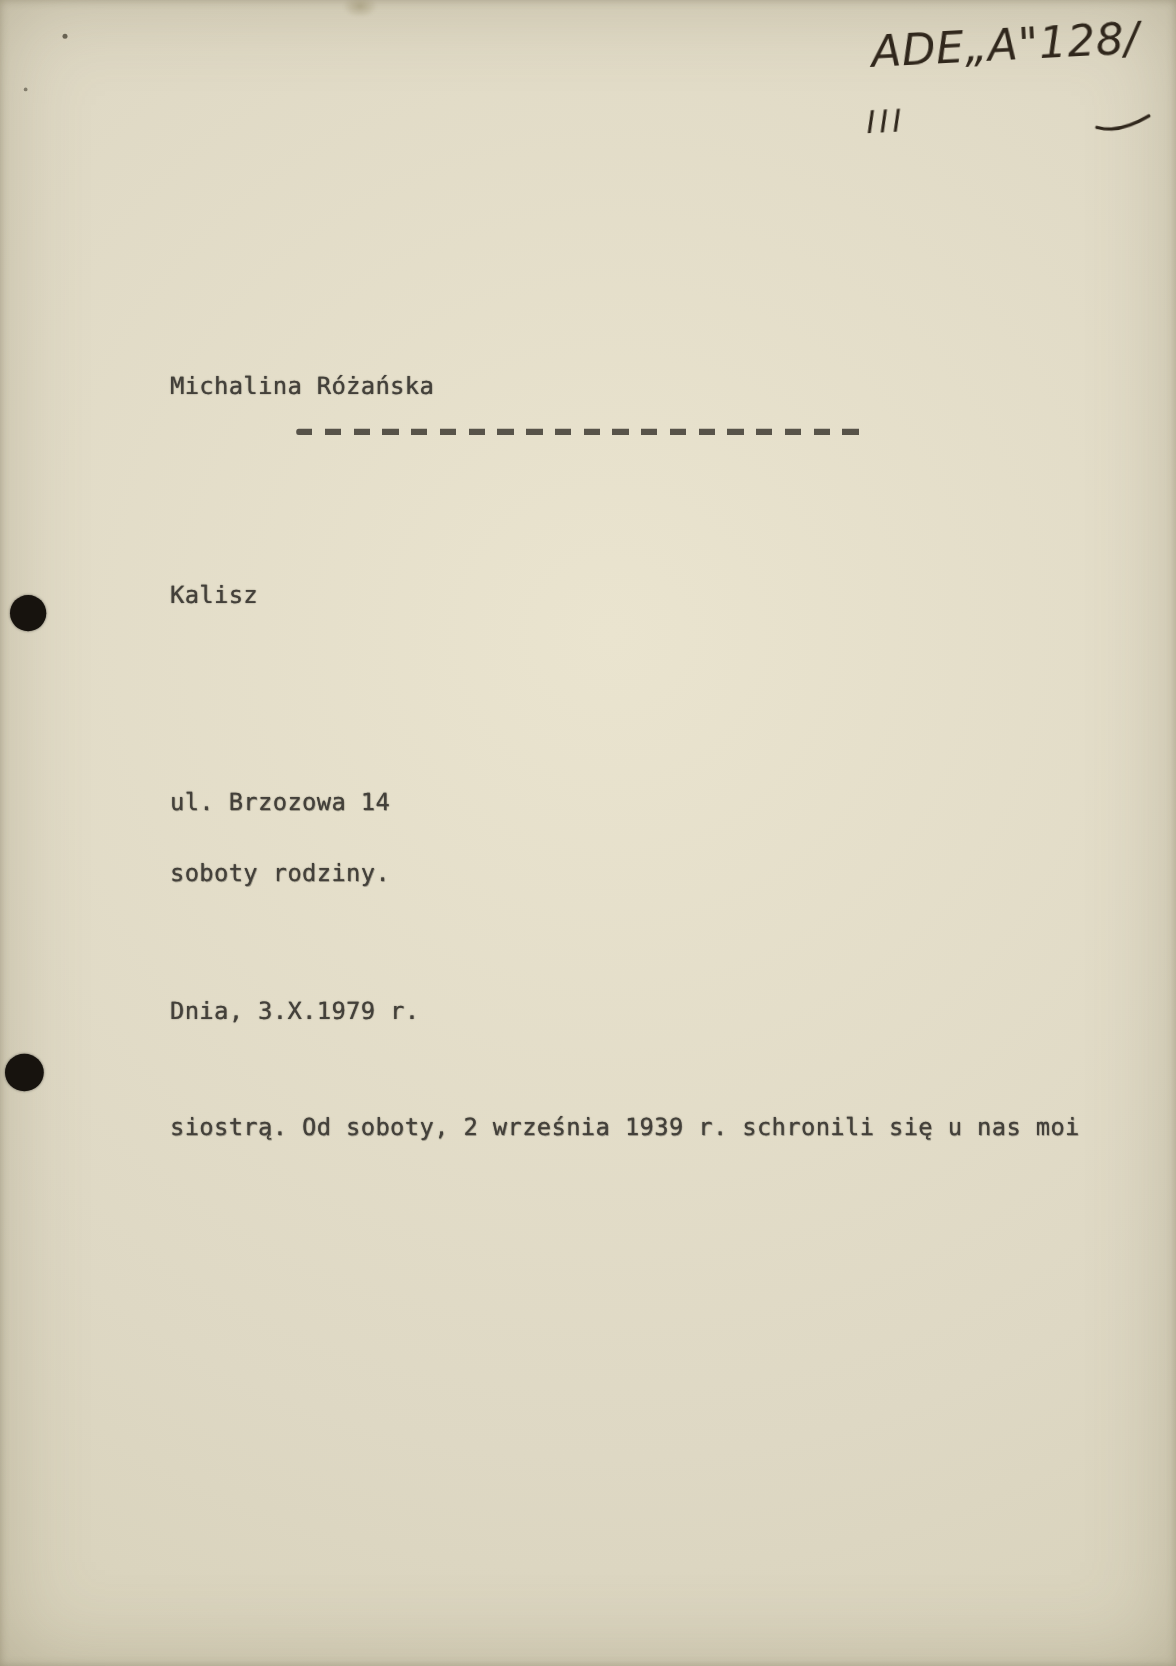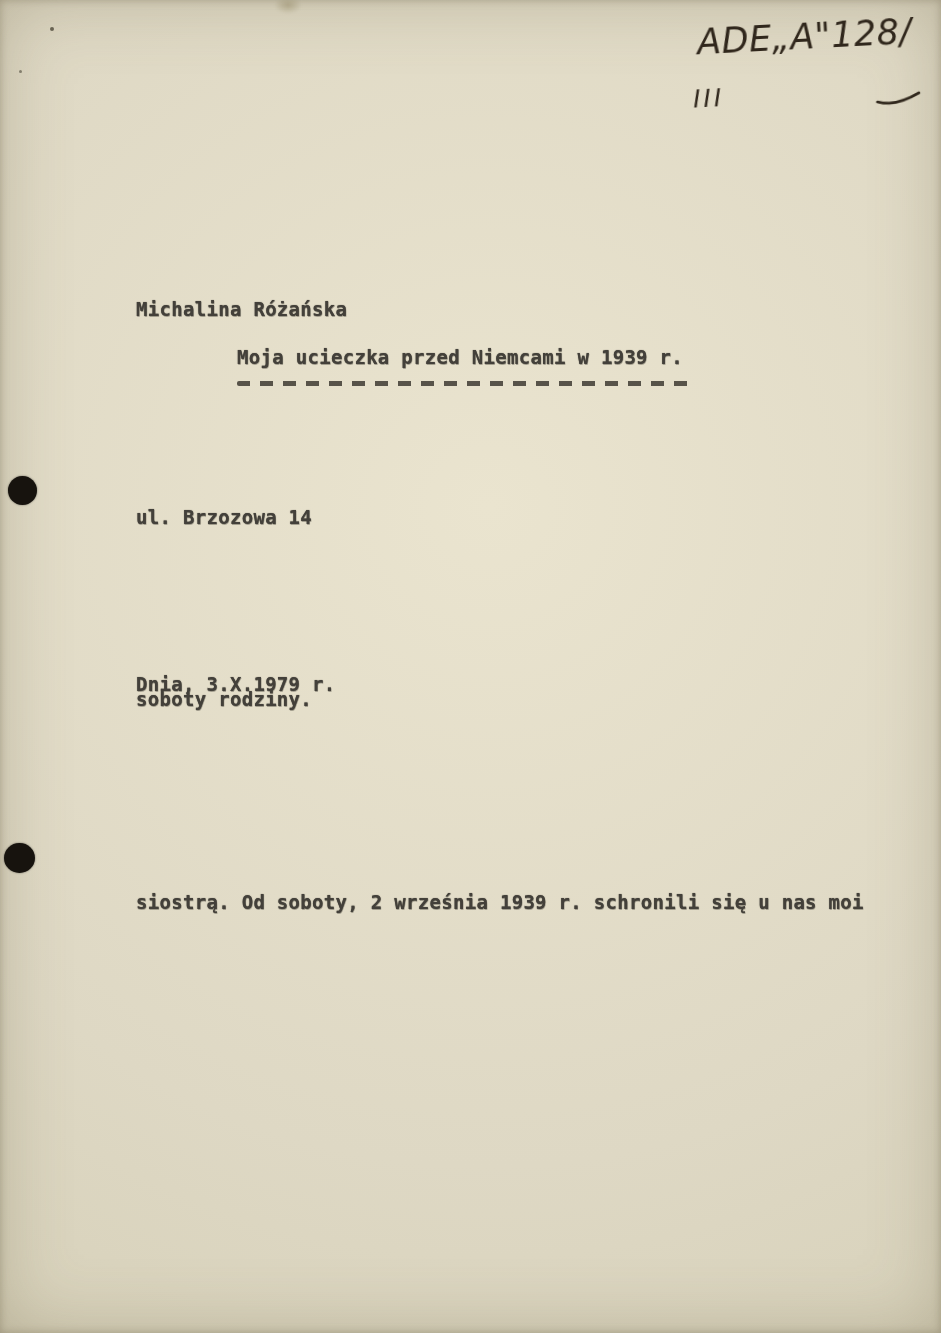--- a/index.html
+++ b/index.html
@@ -12,21 +12,21 @@
     position:relative;width:941px;height:1333px;overflow:hidden;
     background:
       radial-gradient(ellipse 130% 90% at 52% 38%, var(--paper-light) 0%, var(--paper) 55%, var(--paper-dark) 100%);
     box-shadow: inset 0 0 70px rgba(110,100,70,0.30), inset 0 0 8px rgba(90,80,55,0.35);
     font-family:"DejaVu Sans Mono", monospace;
   }
 
   
   .typew{
     color:var(--ink);
-    font-size:19px; font-weight:700; letter-spacing:0.3px;
+    font-size:19px; font-weight:400; letter-spacing:0.3px;
     text-shadow:0 0 1px rgba(66,62,54,0.85), 0.5px 0.5px 0 rgba(66,62,54,0.35);
     filter:blur(0.25px);
     white-space:pre;
   }
   .header-block{position:absolute;left:136px;top:122px;line-height:41.7px;}
   .title-block{position:absolute;left:237px;top:338px;}
   .title-line{line-height:38px;}
   .title-underline{
     margin-top:5px;height:5px;width:456px;border-radius:2px;
     background:repeating-linear-gradient(90deg, rgba(62,58,50,0.85) 0px 13px, rgba(62,58,50,0) 13px 23px);
@@ -79,28 +79,28 @@
   </div>
 
   <div class="hole hole-top"></div>
   <div class="hole hole-bottom"></div>
 
   <div class="header-block typew">
     
   
       <div class="hline">Michalina Różańska</div>
     
+      <div class="hline">Kalisz</div>
     
       <div class="hline">ul. Brzozowa 14</div>
     
       <div class="hline">Dnia, 3.X.1979 r.</div>
     </div>
 
   <div class="title-block">
-    <div class="title-line typew">Moja ucieczka przed Niemcami w 1939 r.</div>
     <div class="title-underline"></div>
   </div>
 
   <div class="body-block typew">
     
   
     
     
       <div class="tline">soboty rodziny.</div>
     

